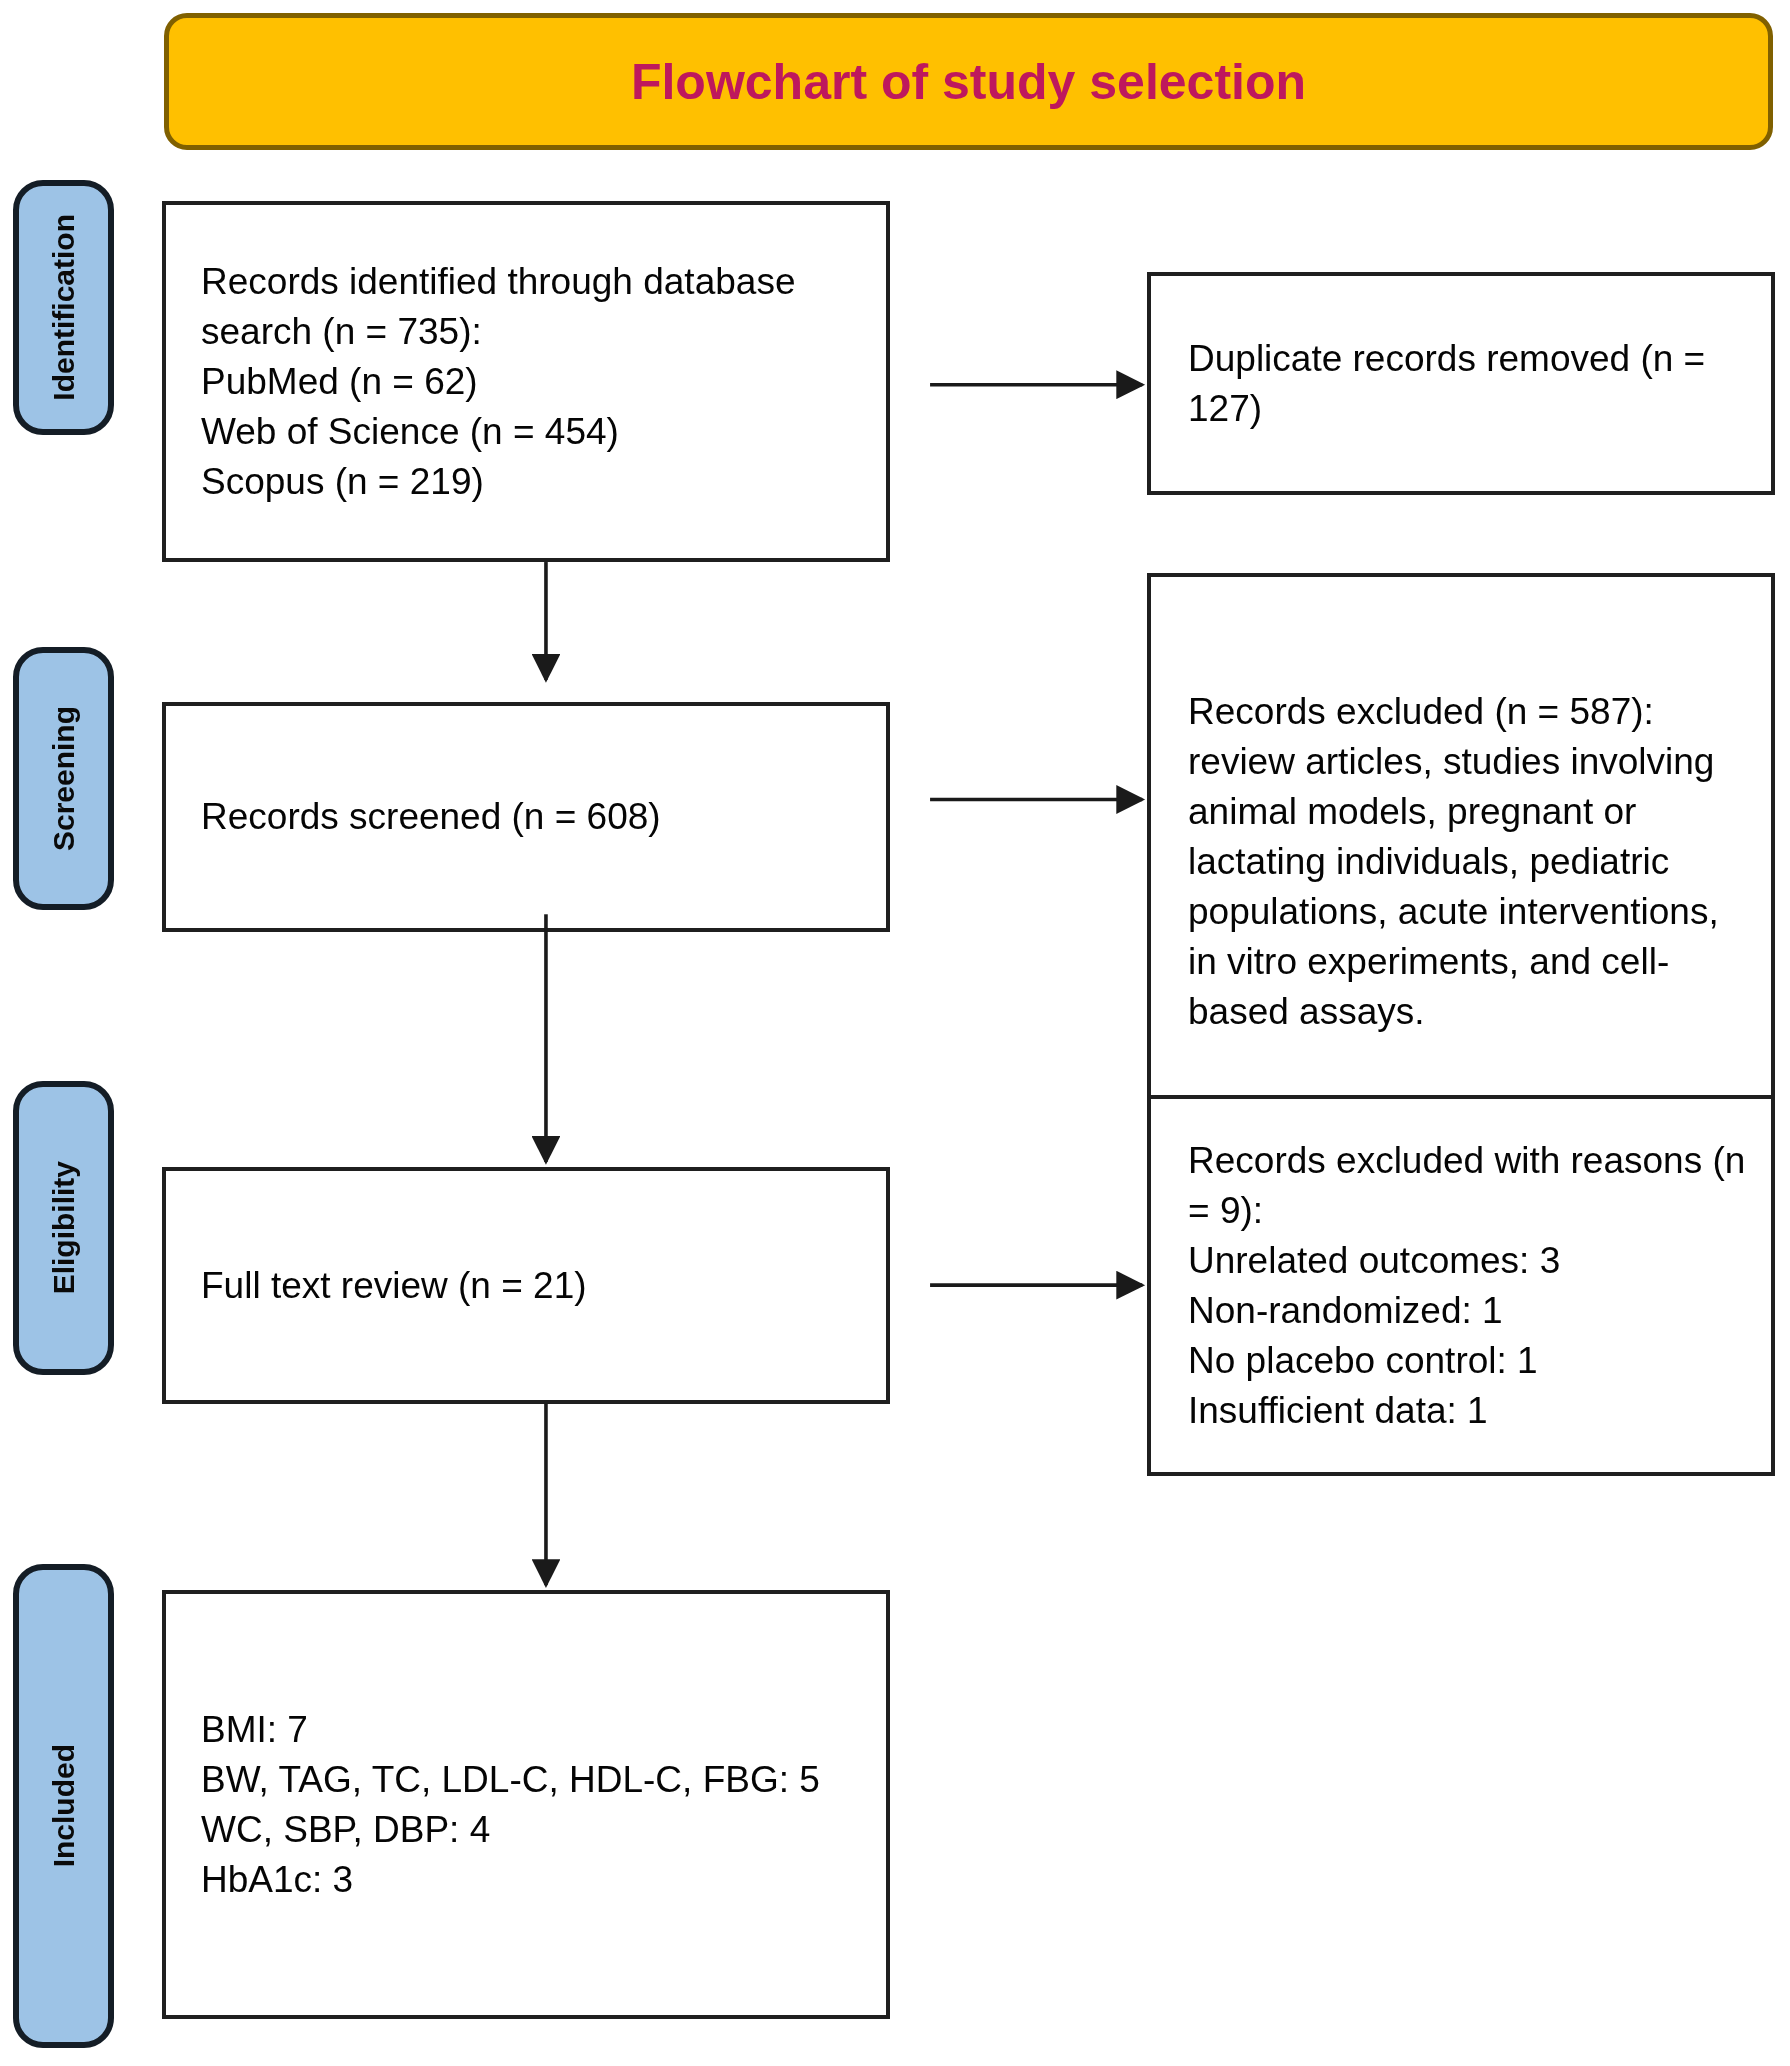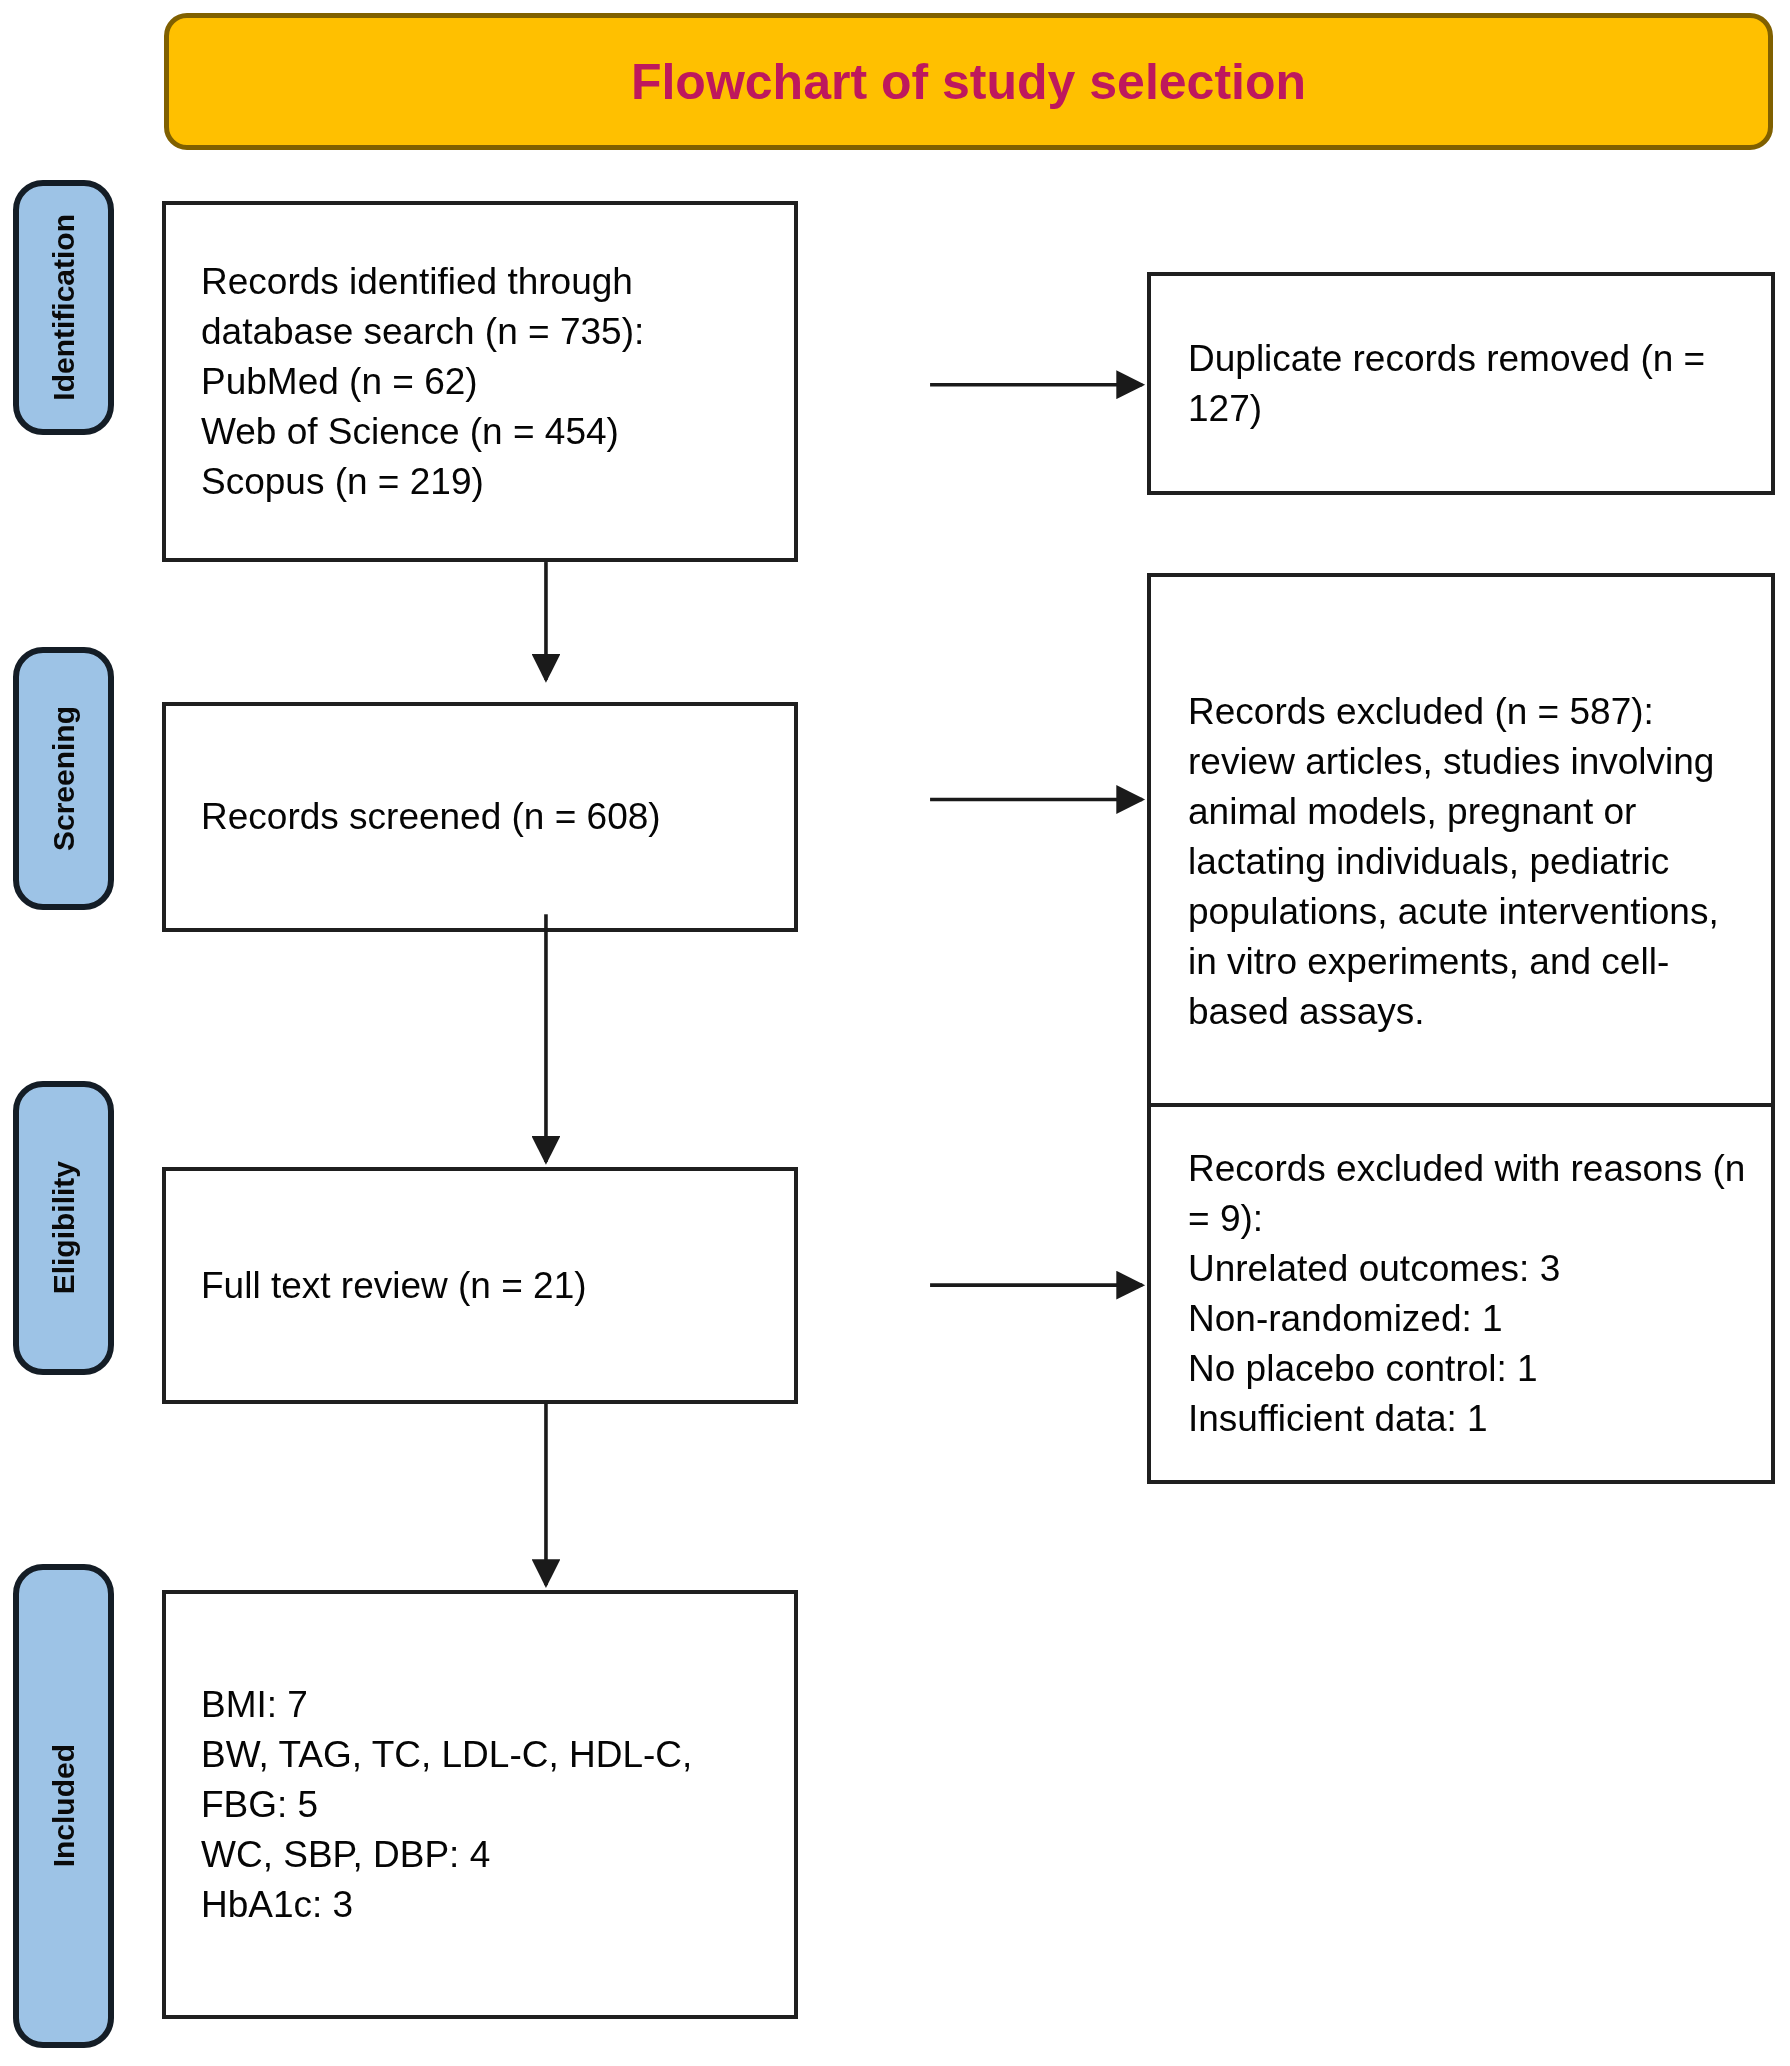--- a/index.html
+++ b/index.html
@@ -36,29 +36,29 @@
   .stage-eligibility{top:1081px;height:294px;}
   .stage-included{top:1564px;height:484px;}
   
   .fbox{
     position:absolute;background:#fff;
     border:4.8px solid var(--box-border,#1f1f1f);
     box-sizing:border-box;
     display:flex;flex-direction:column;justify-content:center;
     font-size:37px;line-height:50px;color:#050505;
   }
-  .main{left:162px;width:636px;padding:0 24px 0 35px;}
+  .main{left:162px;width:728px;padding:0 24px 0 35px;}
   .side{left:1147px;width:628px;padding:0 18px 0 37px;}
   .box-records-identified{top:201px;height:361px;}
   .box-records-screened{top:702px;height:230px;}
   .box-full-text-review{top:1167px;height:237px;}
   .box-studies-included{top:1590px;height:429px;}
   .box-duplicates-removed{top:272px;height:223px;}
   .box-records-excluded{top:573px;height:578px;}
-  .box-excluded-with-reasons{top:1095px;height:381px;margin-top:8px;}
+  .box-excluded-with-reasons{top:1095px;height:381px;}
   
   svg.arrows{position:absolute;left:0;top:0;width:1791px;height:2066px;pointer-events:none;}
   svg.arrows line{stroke:var(--arrow-color,#1a1a1a);stroke-width:6;}
   svg.arrows path{fill:var(--arrow-color,#1a1a1a);}
 </style>
 </head>
 <body>
 
 <div class="banner">
   <span>Flowchart of study selection</span>

